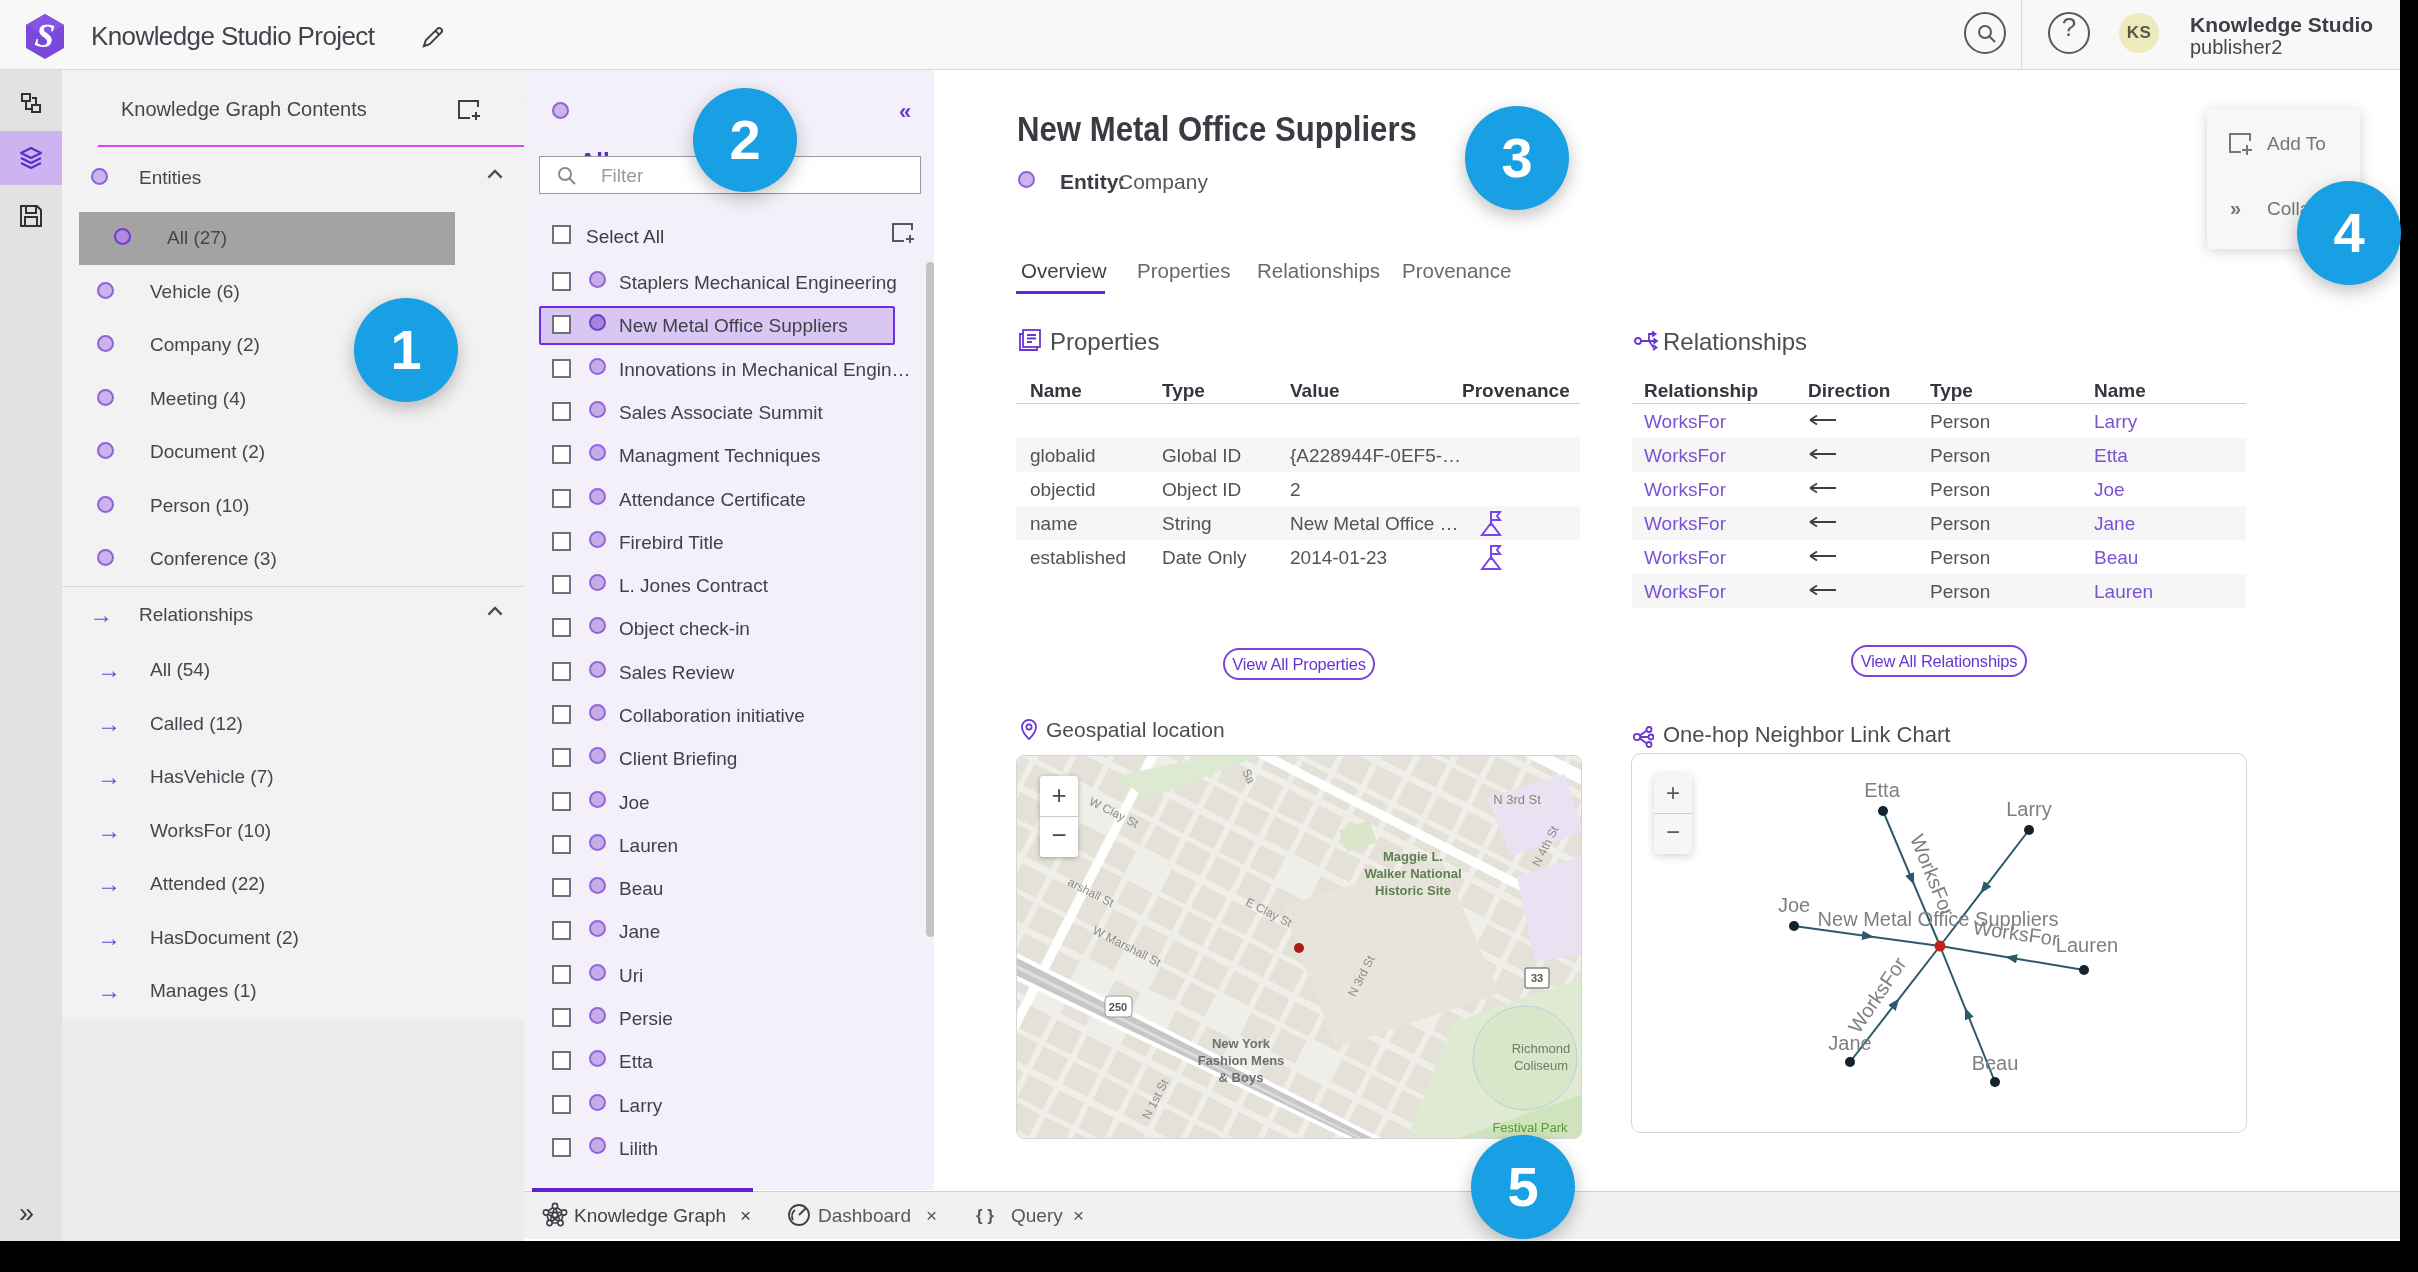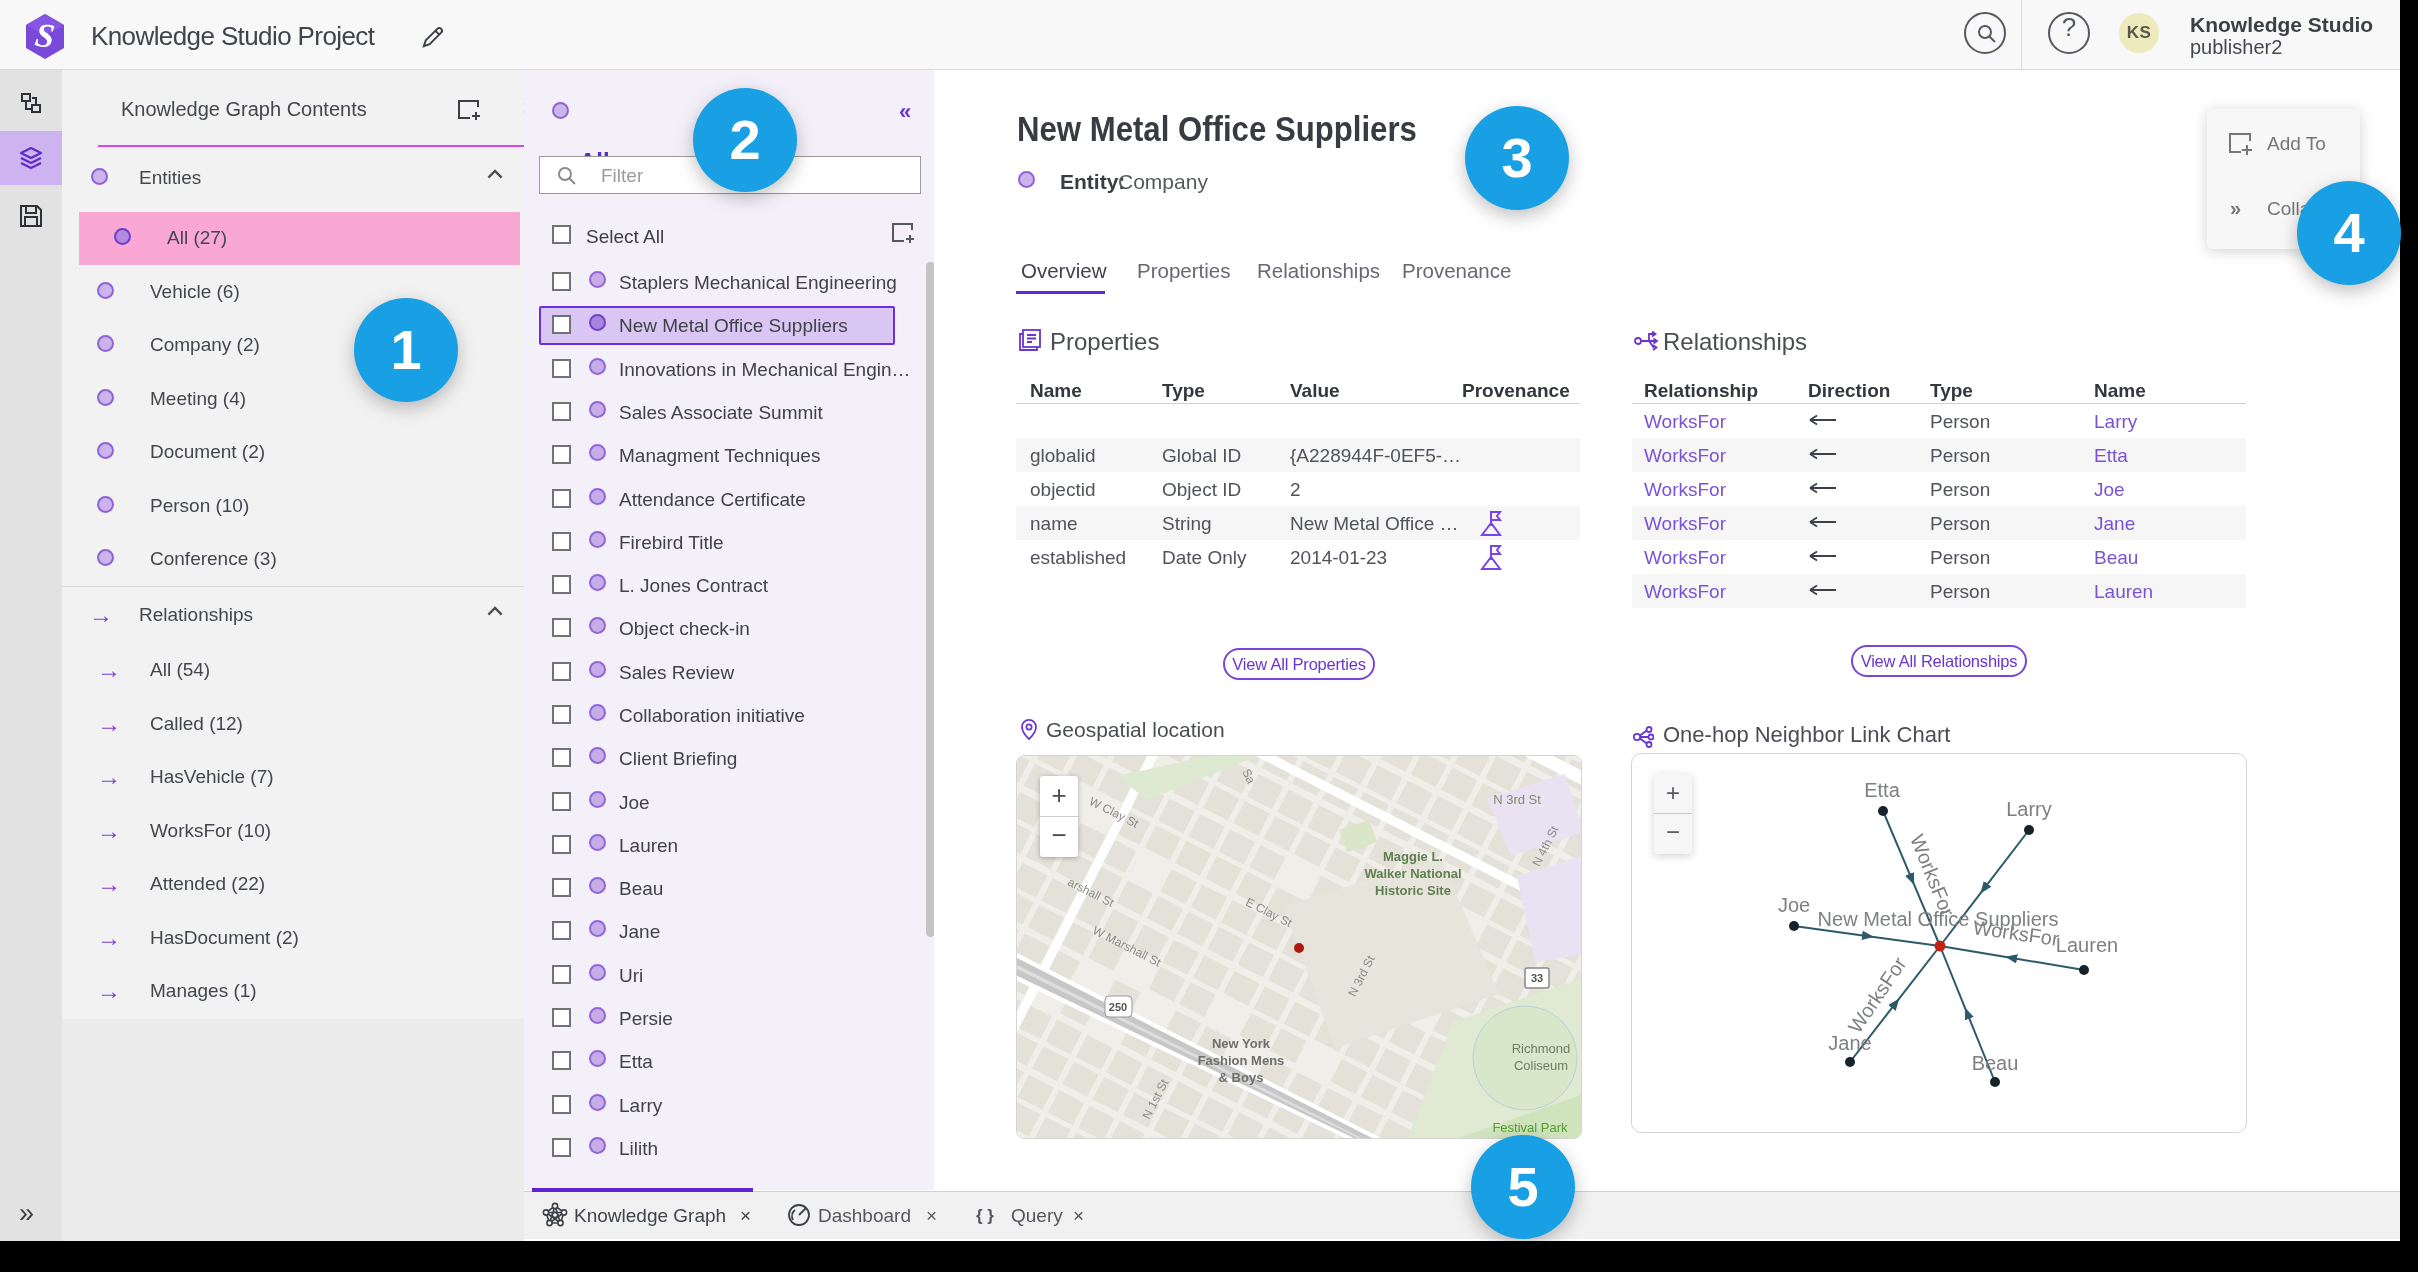--- a/index.html
+++ b/index.html
@@ -143,21 +143,21 @@
 
   <div id="panel1">
     <div id="p1rows">
         <div class="p1row" style="top:82px;">
           <div class="circ" style="left:29px;top:16px;background:#cbb3ec;border-color:#8f63d8"></div>
           <div class="txt2">Entities</div>
           <svg class="caret" width="15" height="10" viewBox="0 0 15 10">
             <path d="M2,8 L7.5,2.5 L13,8" fill="none" stroke="#4a4e54" stroke-width="2"></path>
           </svg>
         </div>
-    <div class="p1row" style="top:142px;background:#f9a8d4; left:17px; width:441px;">
+    <div class="p1row" style="top:142px;background:#a3a3a3; left:17px; width:376px;">
           <div class="circ" style="left:35px;top:16px;background:#b18ae0;border-color:#6f3bd1"></div>
           <div class="txt">All (27)</div>
         </div>
     <div class="p1row" style="top:195.5px;">
           <div class="circ" style="left:35px;top:16px;background:#cbb3ec;border-color:#8f63d8"></div>
           <div class="txt">Vehicle (6)</div>
         </div>
     <div class="p1row" style="top:249.0px;">
           <div class="circ" style="left:35px;top:16px;background:#cbb3ec;border-color:#8f63d8"></div>
           <div class="txt">Company (2)</div>

